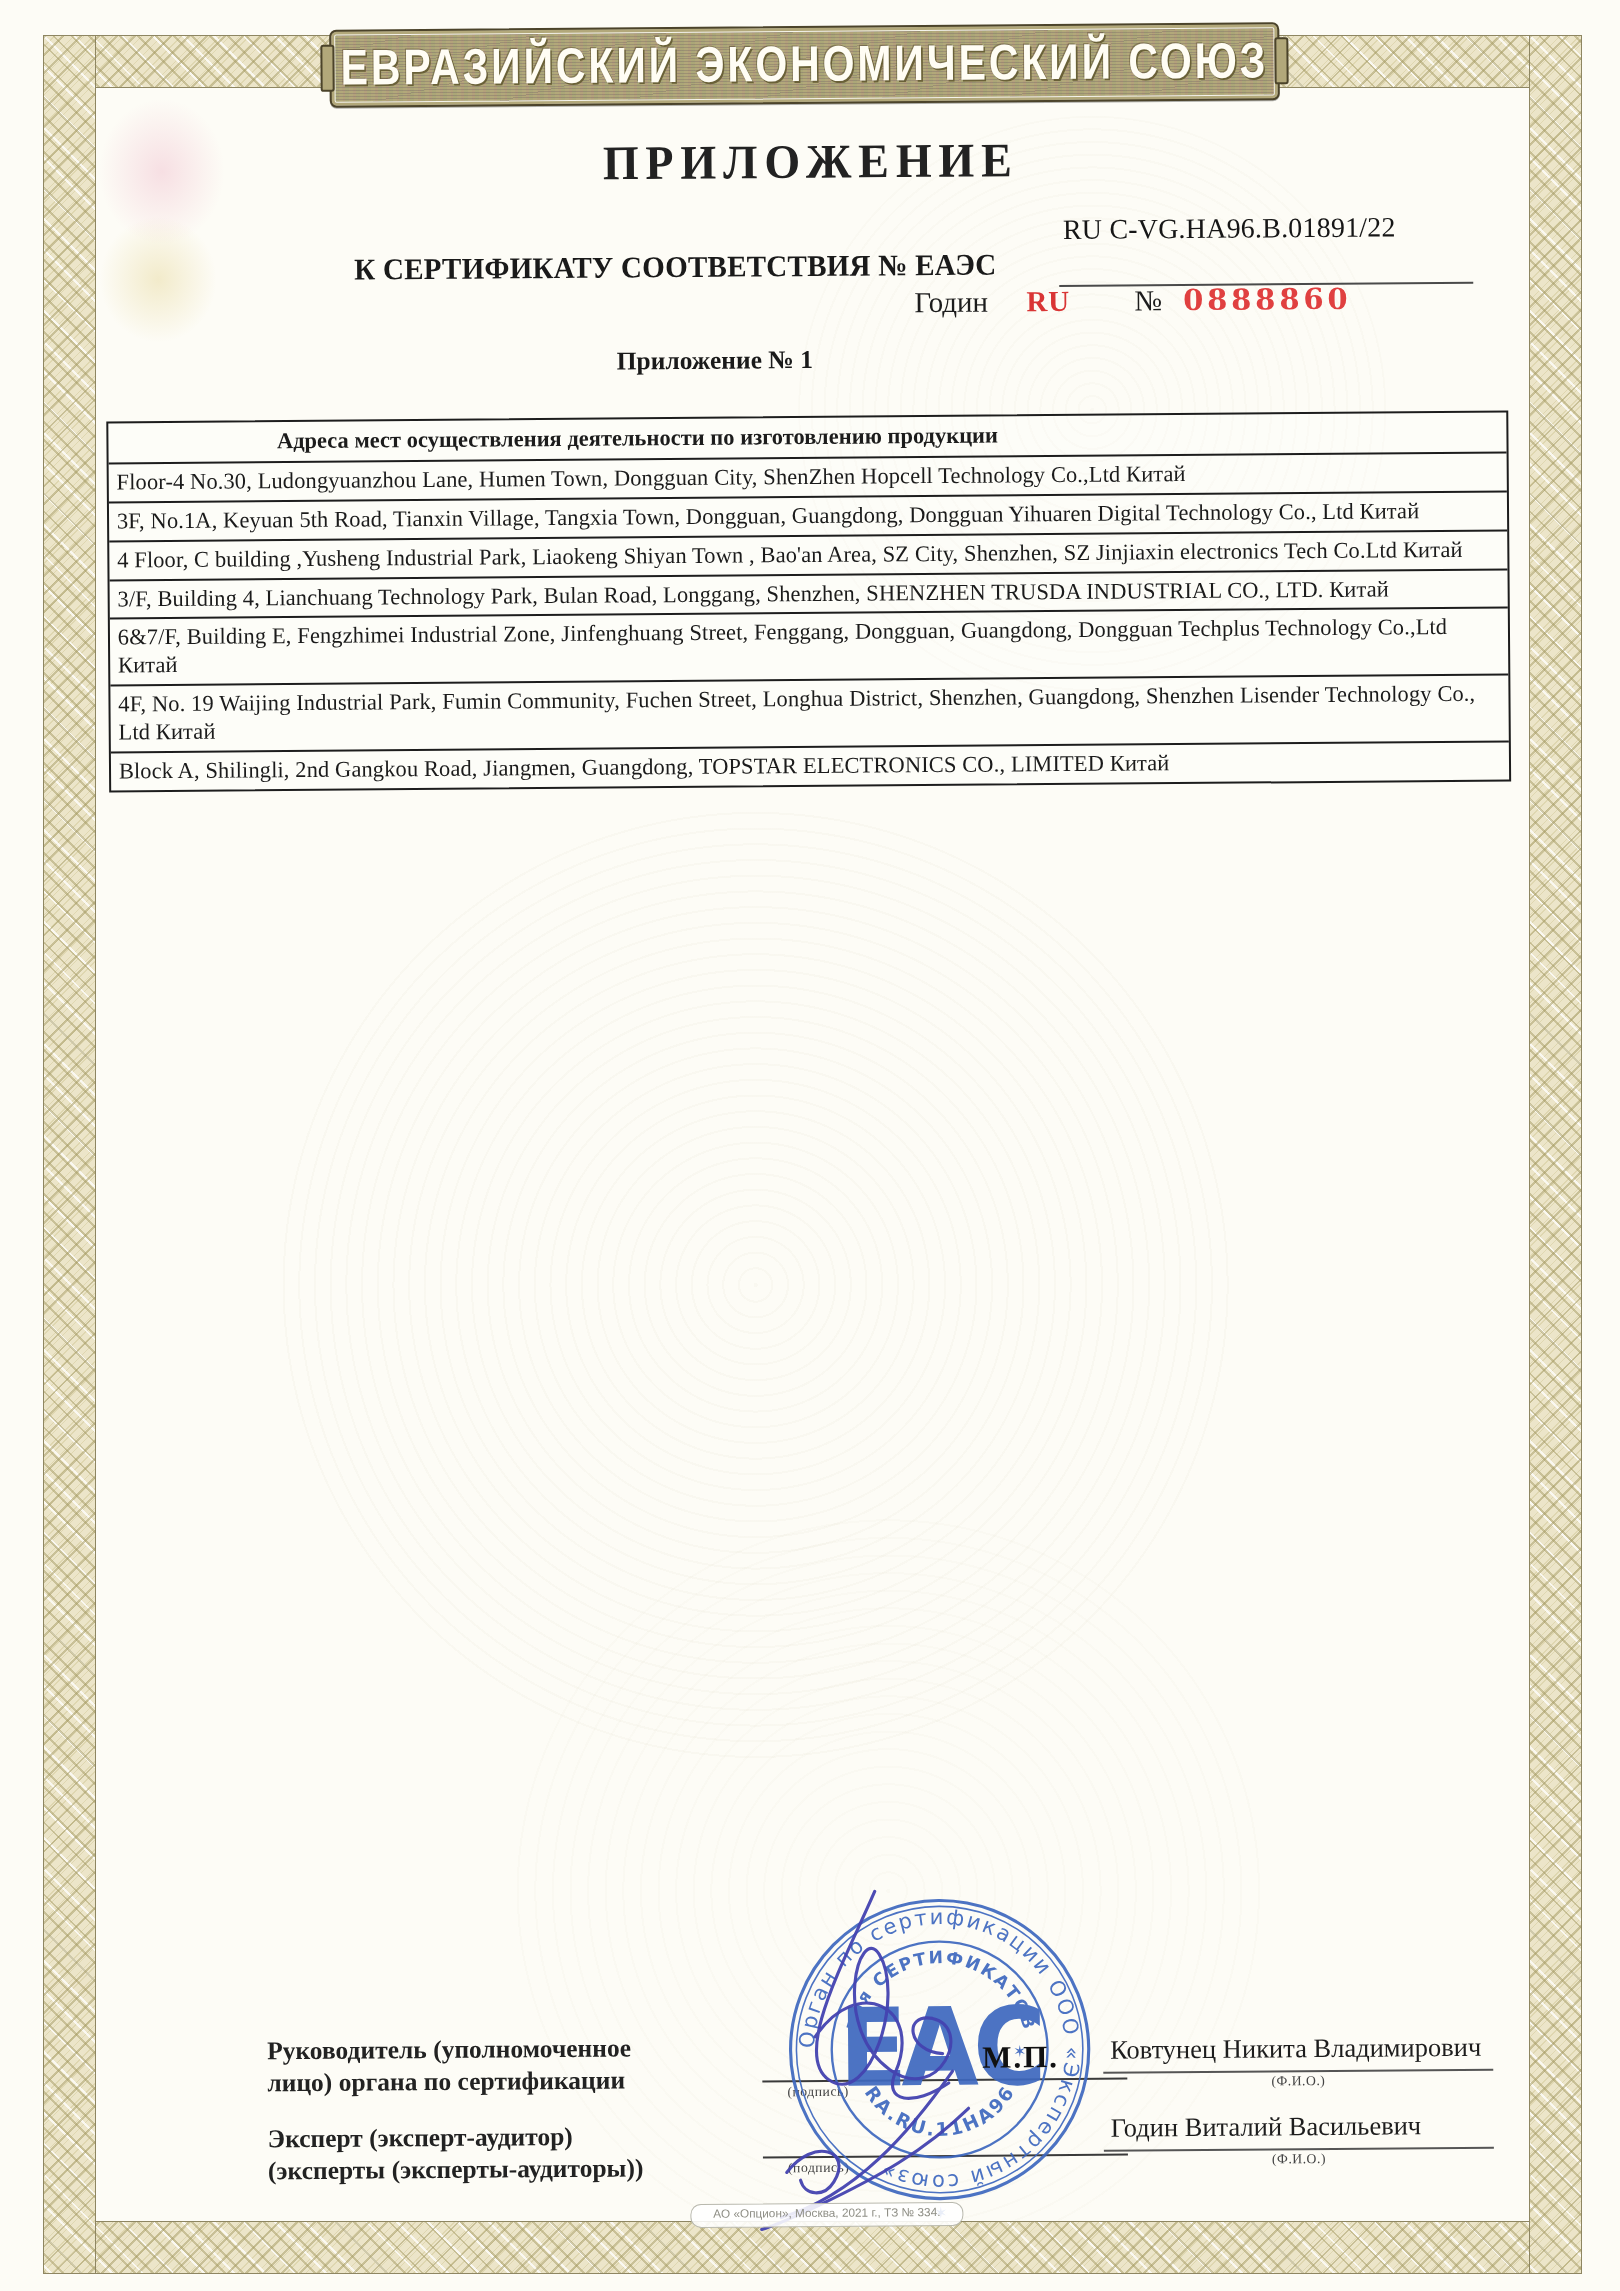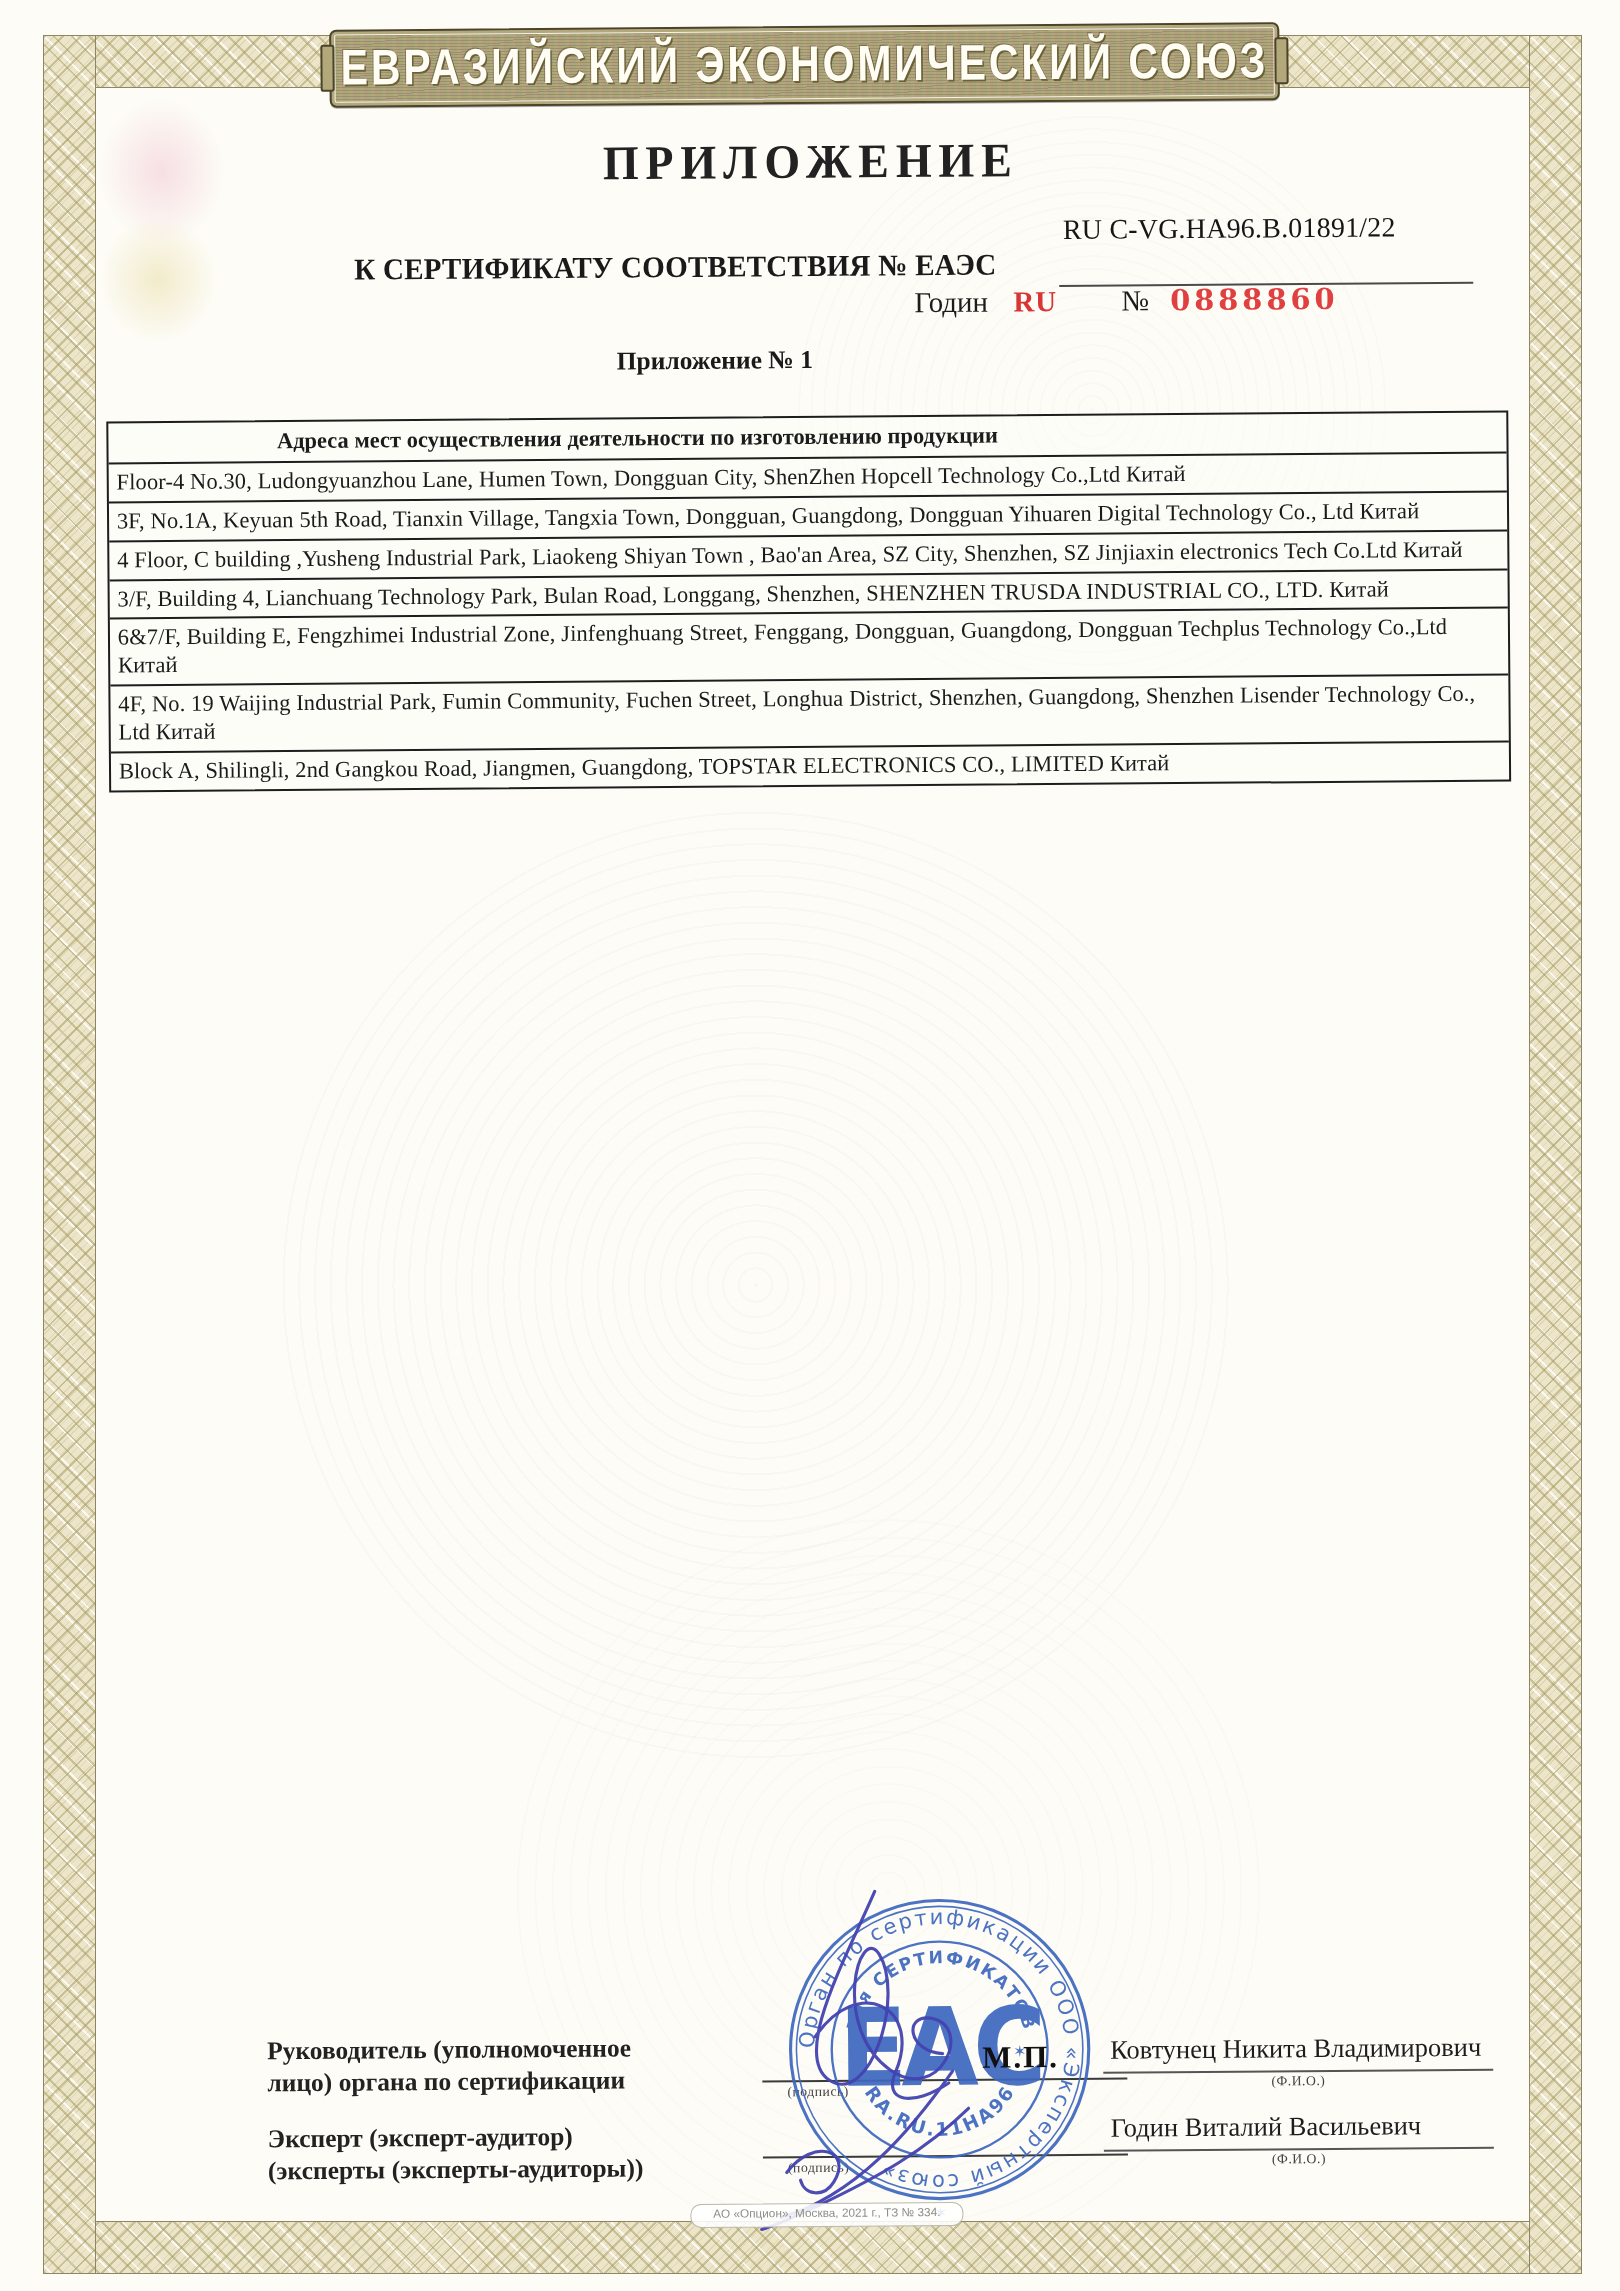--- a/index.html
+++ b/index.html
@@ -74,21 +74,21 @@
     font-size:28px; color:#161616; white-space:nowrap; letter-spacing:0.2px;
   }
   .doc-subtitle {
     position:absolute; left:361px; top:249px;
     font-size:30px; font-weight:bold; color:#1a1a1a; white-space:nowrap;
     transform:scaleX(.97); transform-origin:left center; letter-spacing:0.2px;
   }
   .cert-underline { position:absolute; left:1066px; top:287px; width:414px; border-top:2px solid #4a4a4a; }
   .series-line { position:absolute; left:921px; top:286px; font-size:29px; white-space:nowrap; }
   .series-label { color:#1c1c1c; }
-  .series-value { font-weight:bold; margin-left:18px; letter-spacing:1px; }
+  .series-value { font-weight:bold; margin-left:31px; letter-spacing:1px; }
   .number-sign { margin-left:57px; color:#1c1c1c; }
   .form-number { font-family:"DejaVu Serif", serif; font-weight:bold; margin-left:13.7px; letter-spacing:3.9px; }
   .appendix-label {
     position:absolute; left:314px; top:345px; width:814px; text-align:center;
     font-size:25.5px; font-weight:bold; color:#1a1a1a;
   }
 
   
   .addr-table {
     position:absolute; left:112px; top:416px; width:1398px;

